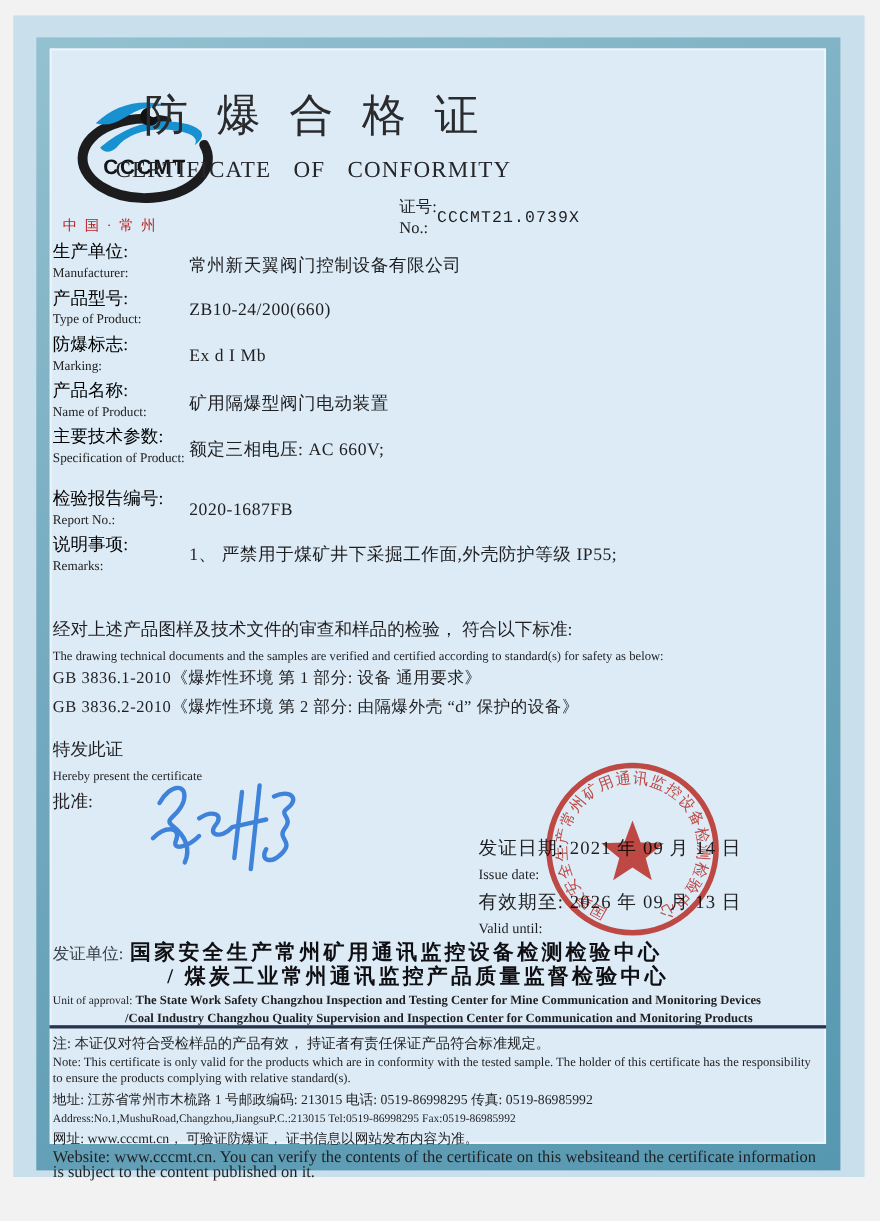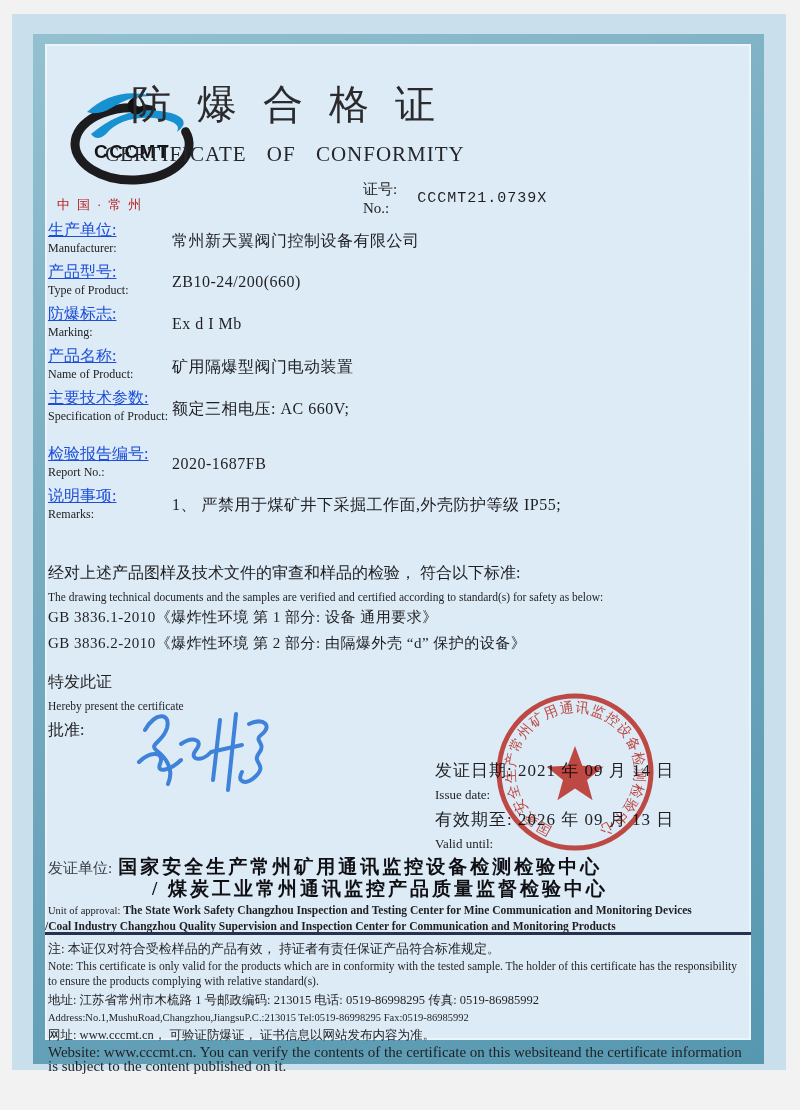--- a/index.html
+++ b/index.html
@@ -16,31 +16,31 @@
     box-shadow:inset 0 0 0 2px #ecf5fb;}
   .paper > *{position:absolute;}
 
   
   .logo-svg{left:12px;top:38px;width:150px;height:112px;}
   .logo-caption{left:12px;top:152px;width:150px;text-align:left;font-size:13px;
     letter-spacing:7px;color:#b91c1c;}
   .title-block{left:60px;top:38px;width:630px;text-align:left;}
   .title-cn{font-size:40px;font-weight:400;letter-spacing:26px;text-indent:26px;color:#2b2b2e;line-height:46px;margin:0;}
   .title-en{font-size:21px;font-weight:400;word-spacing:14px;letter-spacing:1px;color:#26262a;line-height:24px;margin:14px 0 0 0;}
-  .certno{left:318px;top:136px;display:flex;gap:20px;}
+  .certno{left:318px;top:136px;display:flex;gap:0;}
   .certno-labels div{font-size:15px;line-height:19px;color:#222;}
   .certno-value{font-size:15px;margin-top:10px;letter-spacing:1px;
     font-family:"Liberation Mono","DejaVu Sans Mono",monospace;}
 
   
   .fields{left:3px;top:176px;width:705px;}
   .frow{position:relative;height:42px;}
   .frow.tall{height:66px;}
   .frow.gap{margin-top:14px;}
-  .lab-cn{font-size:16px;color:#1d4ed8;line-height:20px;text-decoration:underline;}
+  .lab-cn{font-size:16px;color:#000000;line-height:20px;}
   .lab-en{font-size:12px;color:#222;line-height:15px;margin-top:1px;white-space:nowrap;}
   .fval{position:absolute;left:124px;top:11px;font-size:16px;letter-spacing:.5px;white-space:nowrap;}
   .fval.lines{top:6px;line-height:25px;}
 
   
   .standards{left:3px;top:518px;width:706px;}
   .std-intro-cn{font-size:16px;line-height:21px;}
   .std-intro-en{font-size:11.5px;line-height:14px;margin-top:7px;}
   .std-item{font-size:15px;line-height:26px;letter-spacing:.5px;}
 
@@ -60,21 +60,21 @@
 
   
   .issuer{left:0;top:812px;width:708px;}
   .iss-row{display:flex;align-items:baseline;padding-left:3px;}
   .iss-label{font-size:15px;color:#3a3f47;white-space:nowrap;}
   .iss-cn{font-size:19px;font-weight:bold;letter-spacing:3px;margin-left:6px;color:#101014;line-height:22px;white-space:nowrap;}
   .iss-cn2{font-size:19px;font-weight:bold;letter-spacing:3px;margin-left:107px;color:#101014;line-height:22px;white-space:nowrap;}
   .iss-en1{font-size:11.5px;margin-top:3px;line-height:14px;padding-left:3px;}
   .iss-en1 .pre{font-weight:normal;font-size:10.5px;}
   .iss-en1 .main{font-weight:bold;}
-  .iss-en2{font-size:11.5px;font-weight:bold;text-align:left;margin-top:1px;line-height:14px;}
+  .iss-en2{font-size:11.5px;font-weight:bold;text-align:center;margin-top:1px;line-height:14px;}
 
   .divider{left:0;top:888px;width:706px;height:3px;background:#27324f;}
 
   
   .notes{left:3px;top:896px;width:700px;}
   .n-cn{font-size:13px;line-height:18px;}
   .n-en{font-size:11.5px;line-height:15px;margin-top:1px;}
   .n-addr-cn{font-size:12.5px;line-height:18px;margin-top:2px;}
   .n-addr-en{font-size:10.5px;line-height:14px;margin-top:2px;}
   .n-web-cn{font-size:12.5px;line-height:17px;margin-top:2px;}

